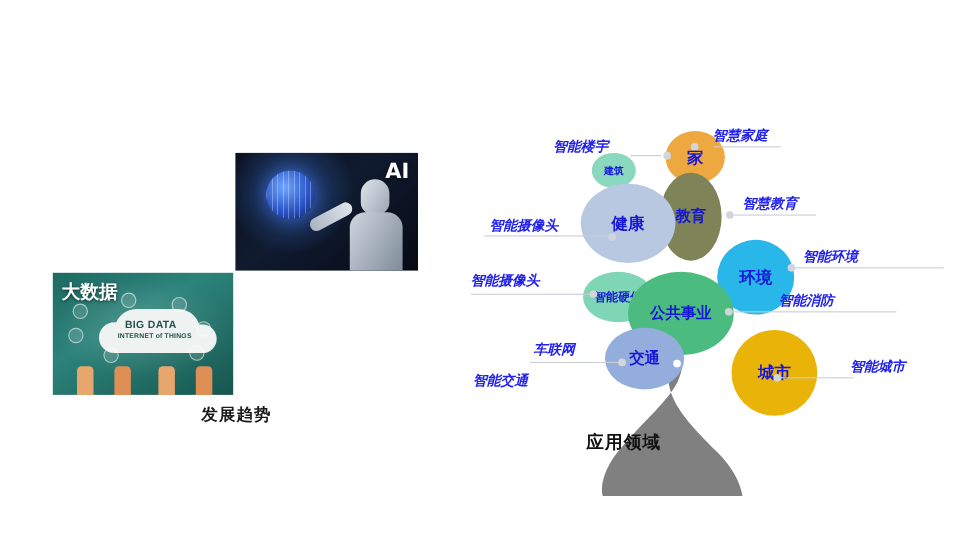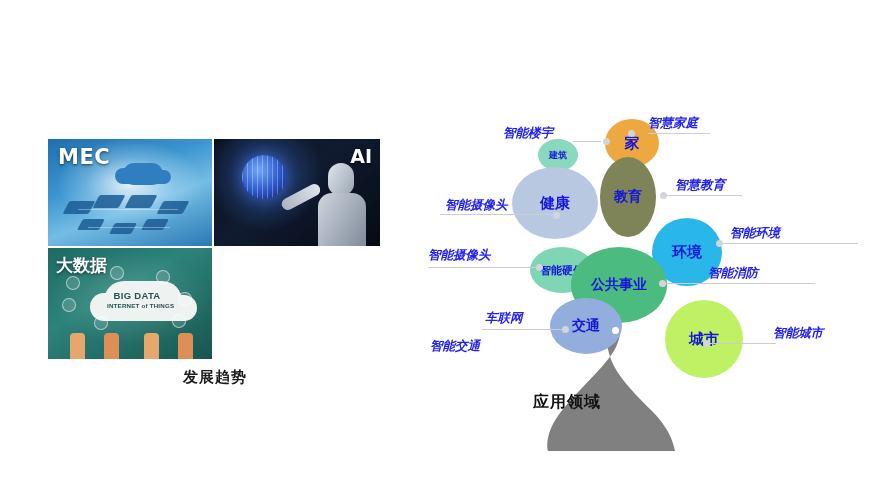--- a/index.html
+++ b/index.html
@@ -159,33 +159,20 @@
   }
 </style>
 </head>
 <body>
 
 <div id="slide">
 
 
   <div class="collage">
 
-    <div class="quad q-tl">
-      <div class="mec-cloud"></div>
-      <div class="mec-tile" style="left:18px;top:62px;width:26px;height:13px;"></div>
-      <div class="mec-tile" style="left:48px;top:56px;width:26px;height:13px;"></div>
-      <div class="mec-tile" style="left:80px;top:56px;width:26px;height:13px;"></div>
-      <div class="mec-tile" style="left:112px;top:62px;width:26px;height:13px;"></div>
-      <div class="mec-tile" style="left:32px;top:80px;width:22px;height:11px;"></div>
-      <div class="mec-tile" style="left:64px;top:84px;width:22px;height:11px;"></div>
-      <div class="mec-tile" style="left:96px;top:80px;width:22px;height:11px;"></div>
-      <div class="mec-line" style="left:30px;top:70px;width:100px;"></div>
-      <div class="mec-line" style="left:40px;top:88px;width:82px;"></div>
-      <div class="qlabel lbl-mec">MEC</div>
-    </div>
 
     <div class="quad q-tr">
       <div class="globe">
           <div class="globe-stripe"></div>
         </div>
       <div class="robot-arm"></div>
       <div class="robot-head"></div>
       <div class="robot-body"></div>
       <div class="qlabel lbl-ai">AI</div>
     </div>
@@ -224,26 +211,26 @@
                C 253 344, 246 330, 232 316
                C 210 294, 192 276, 188 254
                C 184 232, 196 206, 220 186
                C 206 200, 188 208, 175 185 Z" fill="#808080"></path>
     </svg>
 
     <div id="bubbles">
         <div class="bub" style="left: 118px; top: 44px; width: 40px; height: 32px; background: rgb(138, 216, 190); font-size: 9px; color: rgb(21, 22, 216);">建筑</div>
         <div class="bub" style="left: 185px; top: 24px; width: 54px; height: 48px; background: rgb(237, 168, 63); font-size: 15px; color: rgb(21, 22, 216);">家</div>
         <div class="bub" style="left: 180px; top: 62px; width: 56px; height: 80px; background: rgb(126, 132, 88); font-size: 14px; color: rgb(21, 22, 216);">教育</div>
-        <div class="bub" style="left: 92px; top: 72px; width: 86px; height: 72px; background: rgb(184, 200, 224); font-size: 15px; color: rgb(21, 22, 216);">健康</div>
+        <div class="bub" style="left: 108px; top: 72px; width: 86px; height: 72px; background: rgb(184, 200, 224); font-size: 15px; color: rgb(21, 22, 216);">健康</div>
         <div class="bub" style="left: 232px; top: 123px; width: 70px; height: 68px; background: rgb(41, 182, 232); font-size: 15px; color: rgb(21, 22, 216);">环境</div>
         <div class="bub" style="left: 110px; top: 152px; width: 64px; height: 46px; background: rgb(127, 214, 181); font-size: 11px; color: rgb(21, 22, 216);">智能硬件</div>
         <div class="bub" style="left: 151px; top: 152px; width: 96px; height: 76px; background: rgb(76, 187, 127); font-size: 14px; color: rgb(21, 22, 216);">公共事业</div>
         <div class="bub" style="left: 130px; top: 203px; width: 72px; height: 56px; background: rgb(147, 174, 220); font-size: 14px; color: rgb(21, 22, 216);">交通</div>
-        <div class="bub" style="left: 245px; top: 205px; width: 78px; height: 78px; background: #bef264; font-size: 15px; color: rgb(21, 22, 216);">城市</div>
+        <div class="bub" style="left: 245px; top: 205px; width: 78px; height: 78px; background: #eab308; font-size: 15px; color: rgb(21, 22, 216);">城市</div>
       </div>
     <div id="labels">
         <div class="connector" style="left: 153px; top: 46px; width: 28px;"></div>
         <div class="knob" style="left: 183px; top: 43px;"></div>
         <div class="leaf-label" style="left: 83px; top: 30px;">智能楼宇</div>
         <div class="connector" style="left: 228px; top: 38px; width: 62px;"></div>
         <div class="knob" style="left: 208px; top: 35px;"></div>
         <div class="leaf-label" style="left: 228px; top: 20px;">智慧家庭</div>
         <div class="connector" style="left: 20px; top: 119px; width: 120px;"></div>
         <div class="knob" style="left: 133px; top: 117px;"></div>

